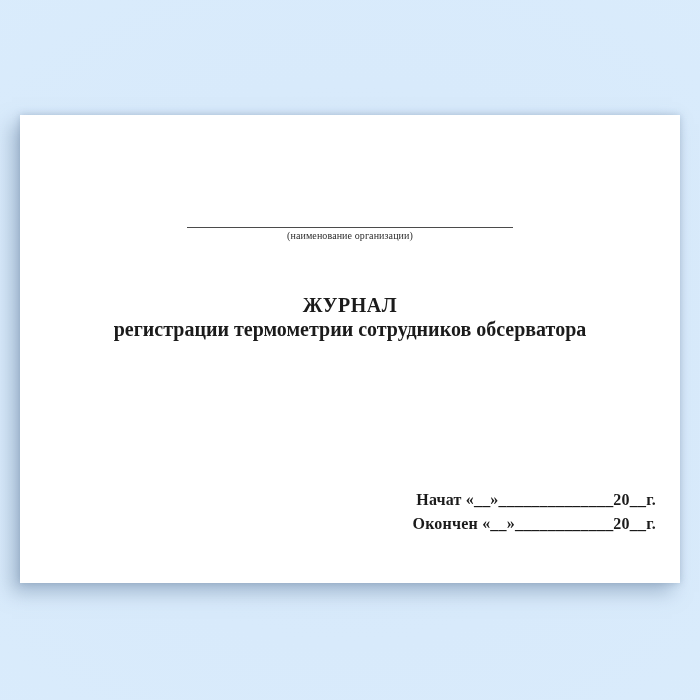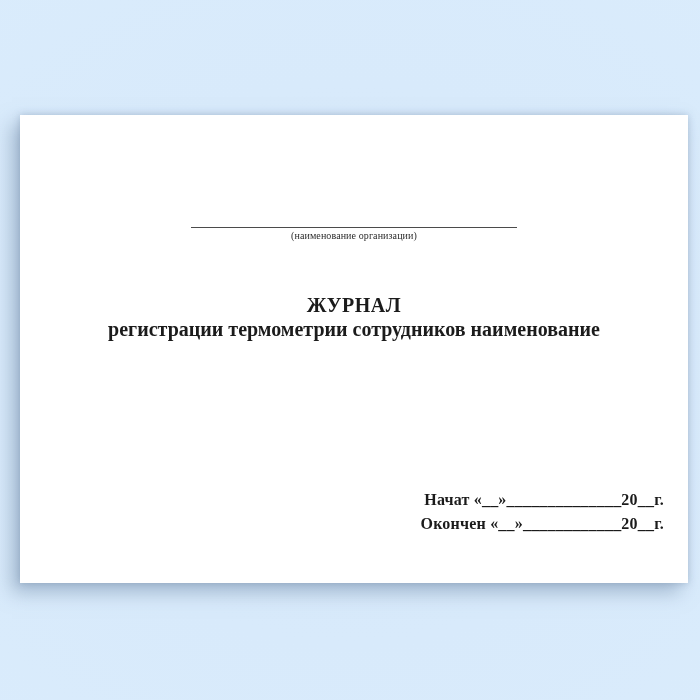--- a/index.html
+++ b/index.html
@@ -23,21 +23,20 @@
   .paper {
     position: absolute;
     left: 20px;
     top: 115px;
     width: 660px;
     height: 468px;
     background: var(--paper, #ffffff);
     box-shadow:
       -8px 9px 18px var(--shadow, rgba(108,134,163,0.5)),
       0 0 7px rgba(108, 134, 163, 0.38);
-    padding-left: 8px;
   }
   .org-block {
     position: absolute;
     top: 112px;
     left: 50%;
     transform: translateX(-50%);
     width: 326px;
     text-align: center;
   }
   .org-line {
@@ -91,21 +90,21 @@
 <div class="scene">
   <div class="paper">
 
     <div class="org-block">
       <div class="org-line"></div>
       <div class="org-caption">(наименование организации)</div>
     </div>
 
     <div class="title-block">
       <div class="title">ЖУРНАЛ</div>
-      <div class="subtitle">регистрации термометрии сотрудников наименование</div>
+      <div class="subtitle">регистрации термометрии сотрудников обсерватора</div>
     </div>
 
     <div class="dates">
       <div class="date-line">Начат «__»______________20__г.</div>
       <div class="date-line">Окончен «__»____________20__г.</div>
     </div>
 
   </div>
 </div>
 

